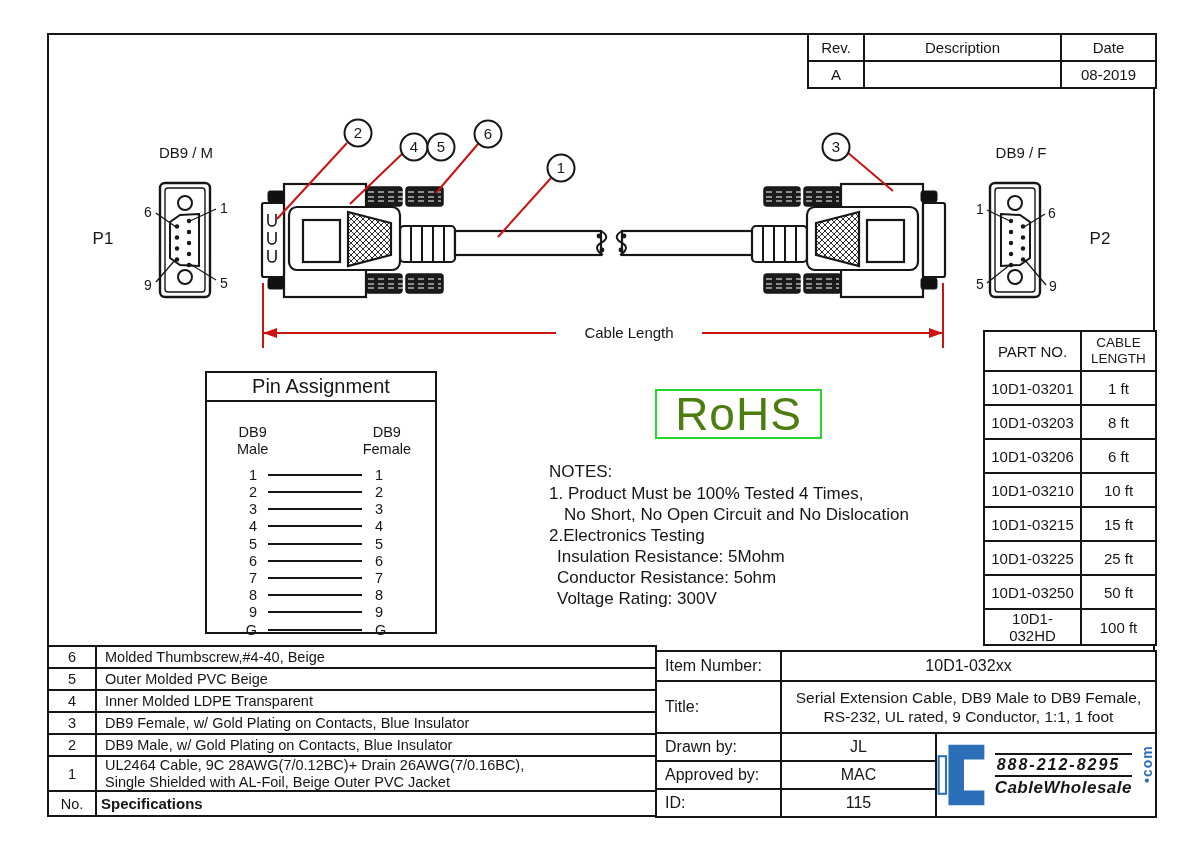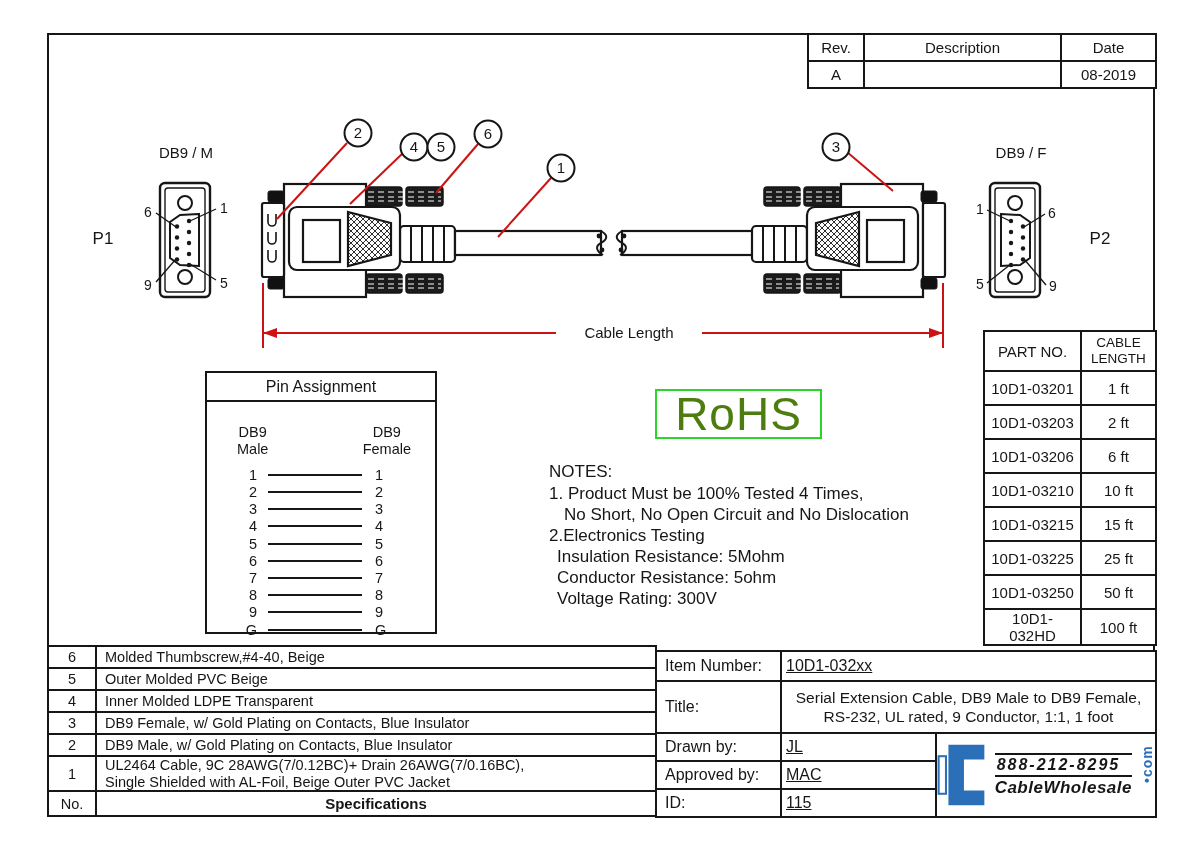--- a/index.html
+++ b/index.html
@@ -7,21 +7,21 @@
   .sheet{position:relative;width:1200px;height:848px;background:#fff;overflow:hidden;border-radius:21px;}
   .abs{position:absolute;}
   .frame{position:absolute;left:47px;top:33px;width:1108px;height:782px;border:2px solid #161616;box-sizing:border-box;}
   svg text{font-family:"Liberation Sans",sans-serif;fill:#161616;}
   table.grid{border-collapse:collapse;table-layout:fixed;position:absolute;color:#161616;background:#fff;}
   table.grid td,table.grid th{border:2px solid #161616;padding:0 4px;font-weight:normal;box-sizing:border-box;}
   .c{text-align:center;}
   .prel{white-space:pre-line;line-height:1.15;}
   
   .pinbox{left:205px;top:371px;width:232px;height:263px;border:2px solid #161616;box-sizing:border-box;background:#fff;}
-  .pinbox-title{height:27px;line-height:27px;text-align:center;font-size:16px;border-bottom:2px solid #161616;}
+  .pinbox-title{height:27px;line-height:27px;text-align:center;font-size:20px;border-bottom:2px solid #161616;}
   .pinbox-heads{display:flex;justify-content:space-between;padding:22px 24px 3px 30px;font-size:14.5px;}
   .pinbox-heads .ph{text-align:center;white-space:pre-line;line-height:1.18;}
   .pinrows{padding-top:5px;}
   .pinrow{display:flex;align-items:center;height:17.2px;font-size:14.5px;}
   .pinrow .ln{width:50px;text-align:right;}
   .pinrow .rn{width:60px;text-align:left;}
   .pinrow .wire{flex:1;border-top:2px solid #161616;margin:0 13px 0 11px;}
   
   .rohs{left:655px;top:389px;width:167px;height:50px;border:2px solid #2bd42b;box-sizing:border-box;
         display:flex;align-items:center;justify-content:center;color:#4d7c0f;font-size:46px;letter-spacing:1px;}
@@ -35,25 +35,25 @@
   .rev td,.rev th{height:27px;text-align:center;}
   .parts{left:983px;top:330px;width:172px;font-size:15px;}
   .parts td{height:34px;text-align:center;}
   .parts .hd{height:40px;font-size:13.5px;}
   .specs{left:47px;top:645px;width:608px;font-size:14.5px;}
   .specs td{height:22px;}
   .specs td.no{width:48px;text-align:center;}
   .specs td.d{padding-left:8px;}
   .specs .big td{height:34px;}
   .specs .foot td{height:25px;}
-  .specs .foot .lbl{text-align:center;font-weight:bold;font-size:15px;}
+  .specs .foot .lbl{text-align:left;font-weight:bold;font-size:15px;}
   .tblock{left:655px;top:650px;width:500px;font-size:16px;}
   .tblock td{height:28px;}
   .tblock td.lab{padding-left:8px;}
-  .tblock td.val{text-decoration:underline;}
+  .tblock td.val{text-align:center;}
   .tblock .r1 td{height:30px;}
   .tblock .r2 td{height:52px;}
   .tblock .title2{text-align:center;line-height:1.25;font-size:15.5px;}
   
   .logo{position:relative;width:100%;height:100%;display:flex;align-items:center;justify-content:center;gap:7px;}
   .logo-text{display:flex;flex-direction:column;justify-content:center;}
   .logo-phone{font-size:16px;font-weight:bold;font-style:italic;letter-spacing:2px;border-top:2px solid #161616;border-bottom:2px solid #161616;padding:1px 2px;}
   .logo-brand{font-size:17px;font-weight:bold;font-style:italic;letter-spacing:.5px;padding-top:1px;}
   .logo-tld{color:#2a6fb7;font-weight:bold;font-size:14px;transform:rotate(-90deg);width:16px;letter-spacing:1px;}
 </style>
@@ -345,21 +345,21 @@
       <td class="hd c" style="font-size:15px">PART NO.</td>
       <td class="hd c prel">CABLE
 LENGTH</td>
     </tr>
     <tr>
           <td>10D1-03201</td>
           <td>1 ft</td>
         </tr>
     <tr>
           <td>10D1-03203</td>
-          <td>2 ft</td>
+          <td>8 ft</td>
         </tr>
     <tr>
           <td>10D1-03206</td>
           <td>6 ft</td>
         </tr>
     <tr>
           <td>10D1-03210</td>
           <td>10 ft</td>
         </tr>
     <tr>

